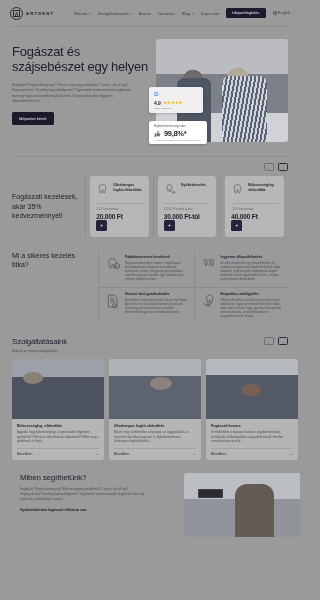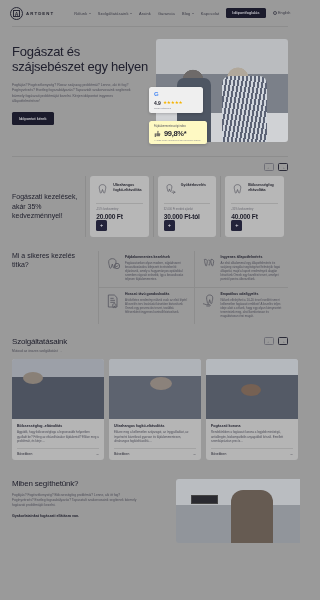--- a/index.html
+++ b/index.html
@@ -65,21 +65,21 @@
   .badge-google {
     position:absolute; left:-7px; top:48px; width:54px; background:#efefef;
     border-radius:2.5px; padding:4px 4px 3px 5px; box-shadow:0 1px 3px rgba(0,0,0,.2);
   }
   .g-logo { font-size:6px; font-weight:700; color:#4285f4; line-height:6px; }
   .g-row { display:flex; align-items:center; gap:2px; margin-top:2.5px; }
   .g-score { font-size:5px; font-weight:600; color:#23232e; }
   .g-stars { color:#f5b301; font-size:4.6px; letter-spacing:-.2px; }
   .g-sub { font-size:2.4px; color:#7a7a83; margin-top:1.5px; }
   .badge-index {
-    position:absolute; left:-7px; top:82px; width:58px; background:#fef9c3;
+    position:absolute; left:-7px; top:82px; width:58px; background:#ffffff;
     border-radius:2.5px; padding:4px 4px 3px 5px; box-shadow:0 1px 3px rgba(0,0,0,.2);
   }
   .idx-label { font-size:2.7px; color:#55555e; }
   .idx-row { display:flex; align-items:center; gap:2px; margin-top:1px; }
   .idx-val { font-size:7.5px; font-weight:700; color:#1e1e2b; letter-spacing:-.3px; }
   .idx-note { font-size:2.1px; color:#8a8a92; margin-top:1px; }
 
   
   .sec-rule { height:1px; background:#8d8d8d; margin:14px 12px 0 12px; }
 
@@ -134,21 +134,21 @@
   .s2::after{content:"";position:absolute;left:45%;top:30%;width:24%;height:22%;background:#8f8177;border-radius:50%;}
   .s3 { background:linear-gradient(#b4b9c1 0 26%, #515a6c 26% 100%); }
   .s3::after{content:"";position:absolute;left:38%;top:42%;width:22%;height:20%;background:#7d5f4c;border-radius:50%;}
   .svc-body { padding:5px 5px 4px 5px; }
   .svc-h { font-size:3.6px; font-weight:700; color:#22222f; }
   .svc-p { font-size:2.9px; line-height:4.1px; color:#4e4e59; margin-top:2.5px; }
   .svc-rule { height:1px; background:#a3a3a3; margin:5px 0 3px 0; }
   .svc-more { display:flex; justify-content:space-between; align-items:center; font-size:3.4px; color:#2c2c38; }
 
   
-  .help-sec { display:flex; margin-top:19px; padding:0 0 0 12px; gap:24px; }
+  .help-sec { display:flex; margin-top:13px; padding:0 0 0 20px; gap:24px; }
   .help-left { width:140px; }
   .help-title { font-size:8px; color:#21212e; letter-spacing:-.2px; }
   .help-body { font-size:3.3px; line-height:5px; color:#4e4e59; margin-top:5px; width:128px; }
   .help-link { font-size:3.6px; font-weight:700; color:#22222f; margin-top:6px; }
   .help-img {
     flex:1; height:64px; border-radius:3px 0 0 3px; position:relative; overflow:hidden; filter:grayscale(.3);
     background:linear-gradient(#b9bdc3 0 40%, #8f959e 40% 100%);
   }
   .help-img::before{content:"";position:absolute;right:22%;top:18%;width:34%;height:82%;background:#6a5a4e;border-radius:12px 12px 0 0;}
   .help-img::after{content:"";position:absolute;left:12%;top:26%;width:22%;height:14%;background:#2a2a33;border-radius:1px;

